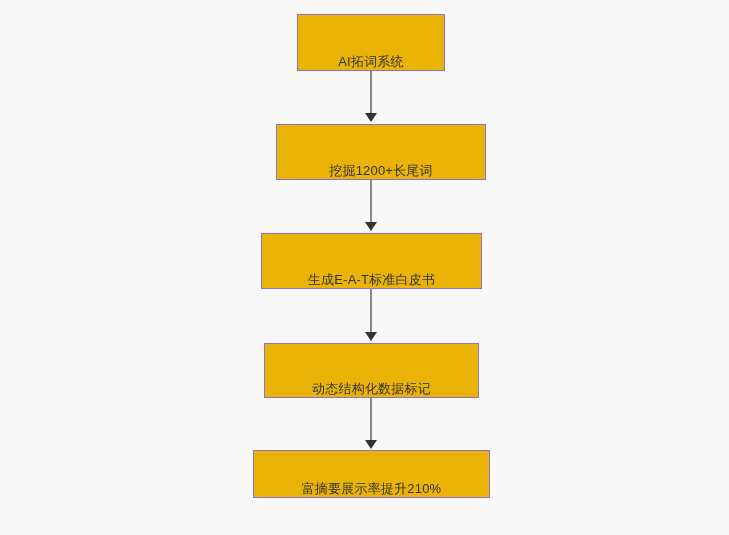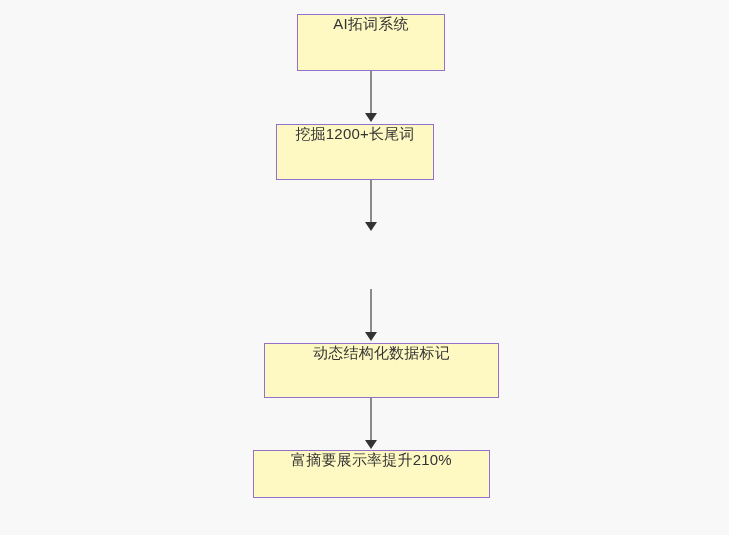--- a/index.html
+++ b/index.html
@@ -15,27 +15,27 @@
   }
   #flowchart-canvas {
     position: relative;
     width: 729px;
     height: 535px;
     background: #f8f8f8;
   }
   .node {
     position: absolute;
     box-sizing: border-box;
-    background: #fef9c3;
+    background: #eab308;
     border: 1.6px solid #9471c9;
     display: flex;
-    align-items: flex-start;
+    align-items: flex-end;
     justify-content: center;
     color: #333333;
-    font-size: 15px;
+    font-size: 13px;
     line-height: 1.2;
     letter-spacing: 0.2px;
     white-space: nowrap;
   }
   .node-label {
     display: block;
   }
   .edge {
     position: absolute;
     width: 2px;
@@ -55,32 +55,35 @@
 
 <div id="flowchart-canvas">
 
   <div class="node" style="left:297px; top:14px; width:148px; height:57px;">
     <span class="node-label">AI拓词系统</span>
   </div>
 
   <div class="edge" style="left:370px; top:71px; height:44px;"></div>
   <div class="arrowhead" style="left:365px; top:113px;"></div>
 
-  <div class="node" style="left:276px; top:124px; width:158px; height:56px;">
+  <div class="node" style="left:276px; top:124px; width:210px; height:56px;">
     <span class="node-label">挖掘1200+长尾词</span>
   </div>
 
   <div class="edge" style="left:370px; top:180px; height:44px;"></div>
   <div class="arrowhead" style="left:365px; top:222px;"></div>
 
+  <div class="node" style="left:261px; top:233px; width:221px; height:56px;">
+    <span class="node-label">生成E-A-T标准白皮书</span>
+  </div>
 
   <div class="edge" style="left:370px; top:289px; height:45px;"></div>
   <div class="arrowhead" style="left:365px; top:332px;"></div>
 
-  <div class="node" style="left:264px; top:343px; width:235px; height:55px;">
+  <div class="node" style="left:264px; top:343px; width:215px; height:55px;">
     <span class="node-label">动态结构化数据标记</span>
   </div>
 
   <div class="edge" style="left:370px; top:398px; height:44px;"></div>
   <div class="arrowhead" style="left:365px; top:440px;"></div>
 
   <div class="node" style="left:253px; top:450px; width:237px; height:48px;">
     <span class="node-label">富摘要展示率提升210%</span>
   </div>
 

